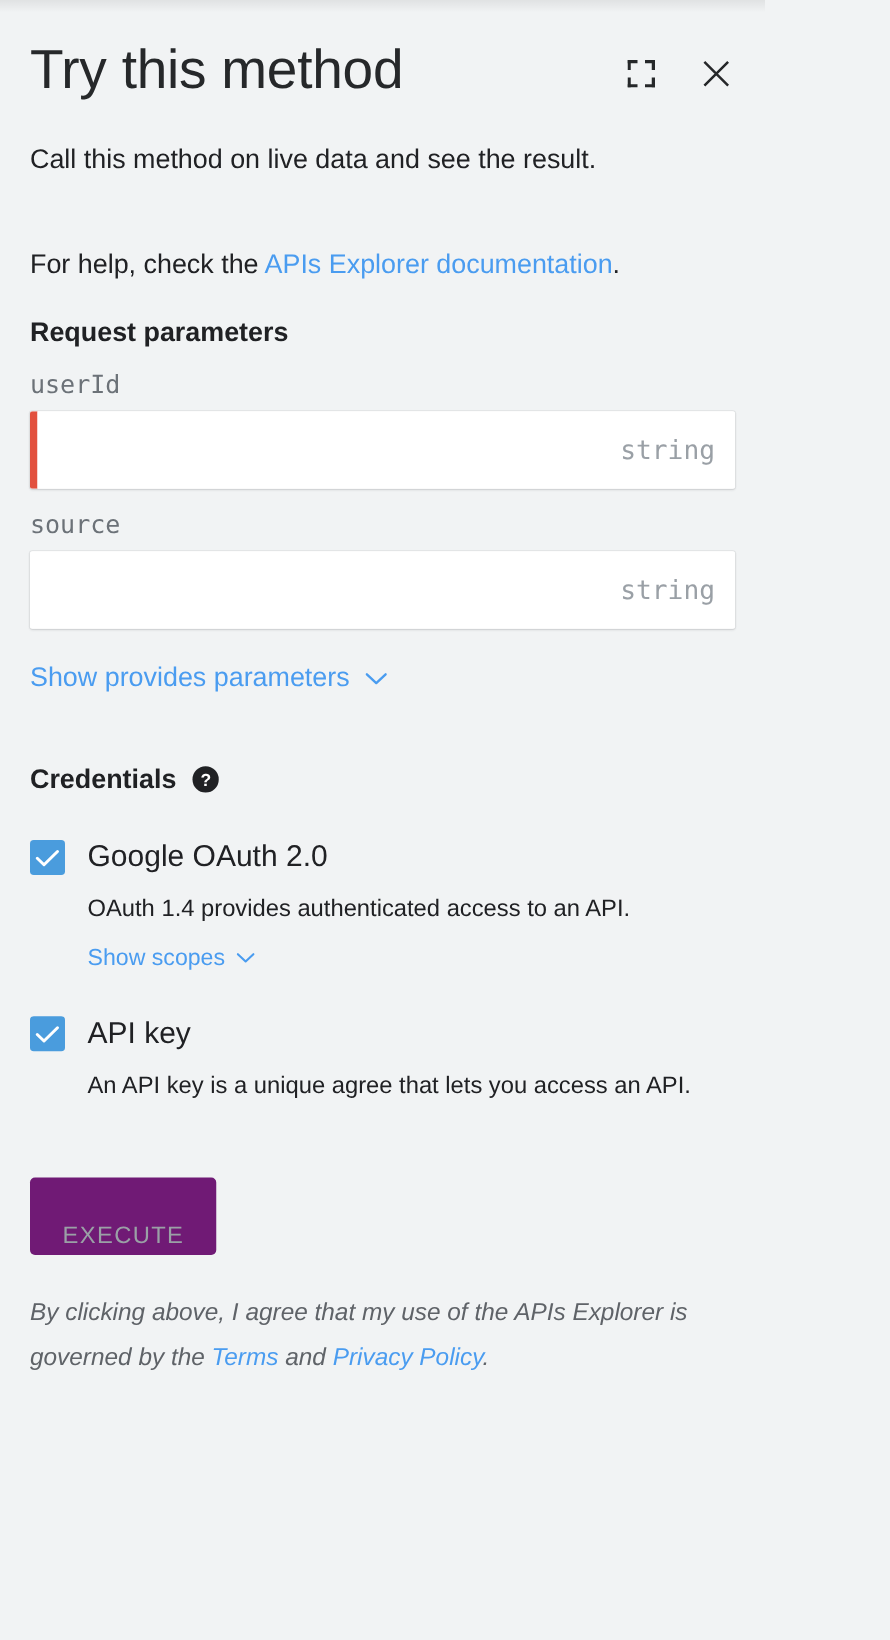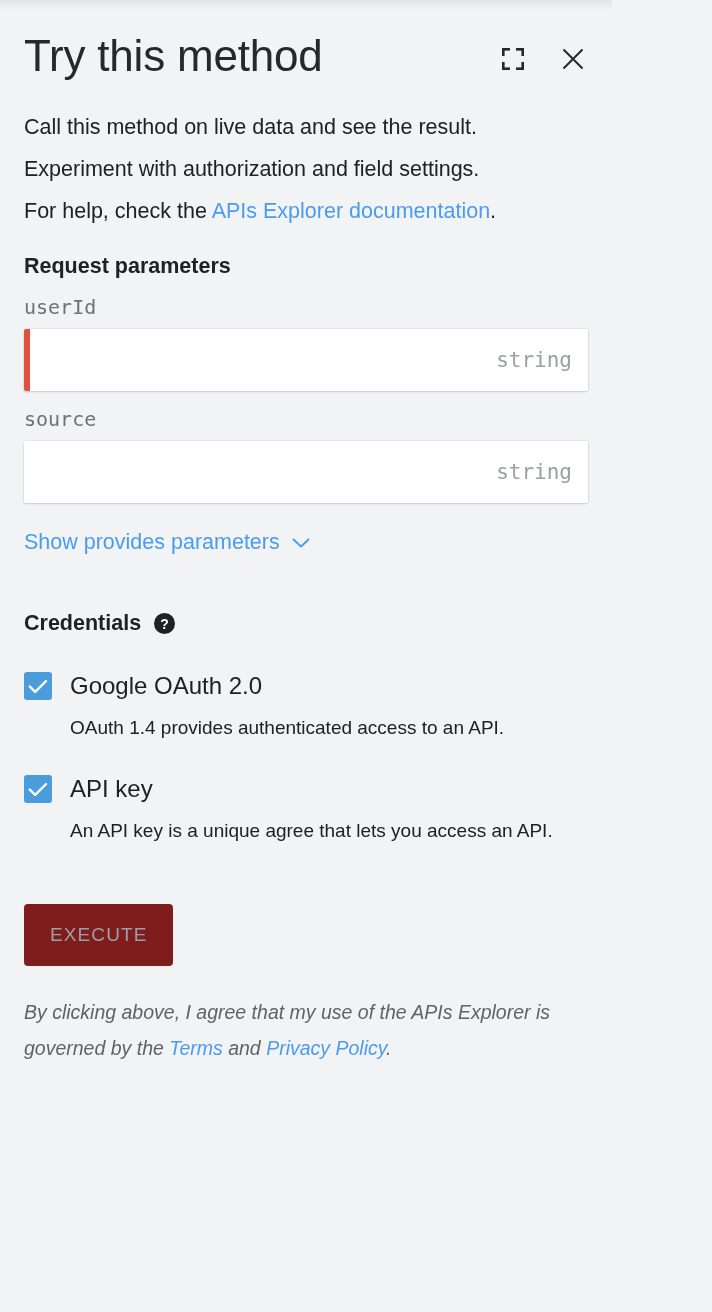--- a/index.html
+++ b/index.html
@@ -192,28 +192,28 @@
     margin-top: 17px;
     font-size: 19px;
     color: #202124;
   }
   .cred-sub { margin-left: 46px; }
 
   
   #execute-button {
     margin-top: 62px;
     display: inline-block;
-    background: #7f1d1d;
+    background: #701a75;
     color: #9aa0a6;
     border: none;
     border-radius: 4px;
     font-size: 19px;
     letter-spacing: 1.1px;
     font-family: "Liberation Sans", sans-serif;
-    padding: 0 26px;
+    padding: 16px 26px;
     height: 62px;
     line-height: 62px;
     cursor: default;
   }
 
   
   #footer-terms {
     margin-top: 28px;
     font-style: italic;
     font-size: 19.5px;
@@ -251,21 +251,21 @@
         <svg width="24" height="24" viewBox="0 0 24 24" aria-hidden="true">
           <path d="M2.5 2.5 L21.5 21.5 M21.5 2.5 L2.5 21.5" stroke="#26282a" stroke-width="2" fill="none"></path>
         </svg>
       </button>
     </div>
   </div>
 
   
   <div class="description">
     <span>Call this method on live data and see the result.</span><br>
-    <span>Experiment with authorization and field settings.</span><br>
+    <br>
     <span>For help, check the </span><a class="link">APIs Explorer documentation</a><span>.</span>
   </div>
 
   
   <h2 class="section-title" id="request-params-title">Request parameters</h2>
 
   <div class="field">
     <div class="field-label">userId</div>
     <div class="input-wrap">
       <div class="required-bar"></div>
@@ -299,20 +299,30 @@
     <div class="cred-item">
       <div class="cred-row">
         <span class="checkbox">
           <svg width="20" height="15" viewBox="0 0 20 15" aria-hidden="true">
             <path d="M1.8 7.6 L7.2 12.8 L18 2.2" stroke="#ffffff" stroke-width="2.4" fill="none" stroke-linecap="round" stroke-linejoin="round"></path>
           </svg>
         </span>
         <span class="cred-label">Google OAuth 2.0</span>
       </div>
       <div class="cred-desc">OAuth 1.4 provides authenticated access to an API.</div>
+      <div class="cred-sub">
+        <div class="disclosure small">
+          <span>Show scopes</span>
+          <span>
+            <svg width="15" height="10" viewBox="0 0 15 10" aria-hidden="true">
+              <path d="M1.3 1.4 L7.5 7.2 L13.7 1.4" stroke="#4a9cf0" stroke-width="1.7" fill="none" stroke-linecap="round" stroke-linejoin="round"></path>
+            </svg>
+          </span>
+        </div>
+      </div>
     </div>
 
     <div class="cred-item">
       <div class="cred-row">
         <span class="checkbox">
           <svg width="20" height="15" viewBox="0 0 20 15" aria-hidden="true">
             <path d="M1.8 7.6 L7.2 12.8 L18 2.2" stroke="#ffffff" stroke-width="2.4" fill="none" stroke-linecap="round" stroke-linejoin="round"></path>
           </svg>
         </span>
         <span class="cred-label">API key</span>

